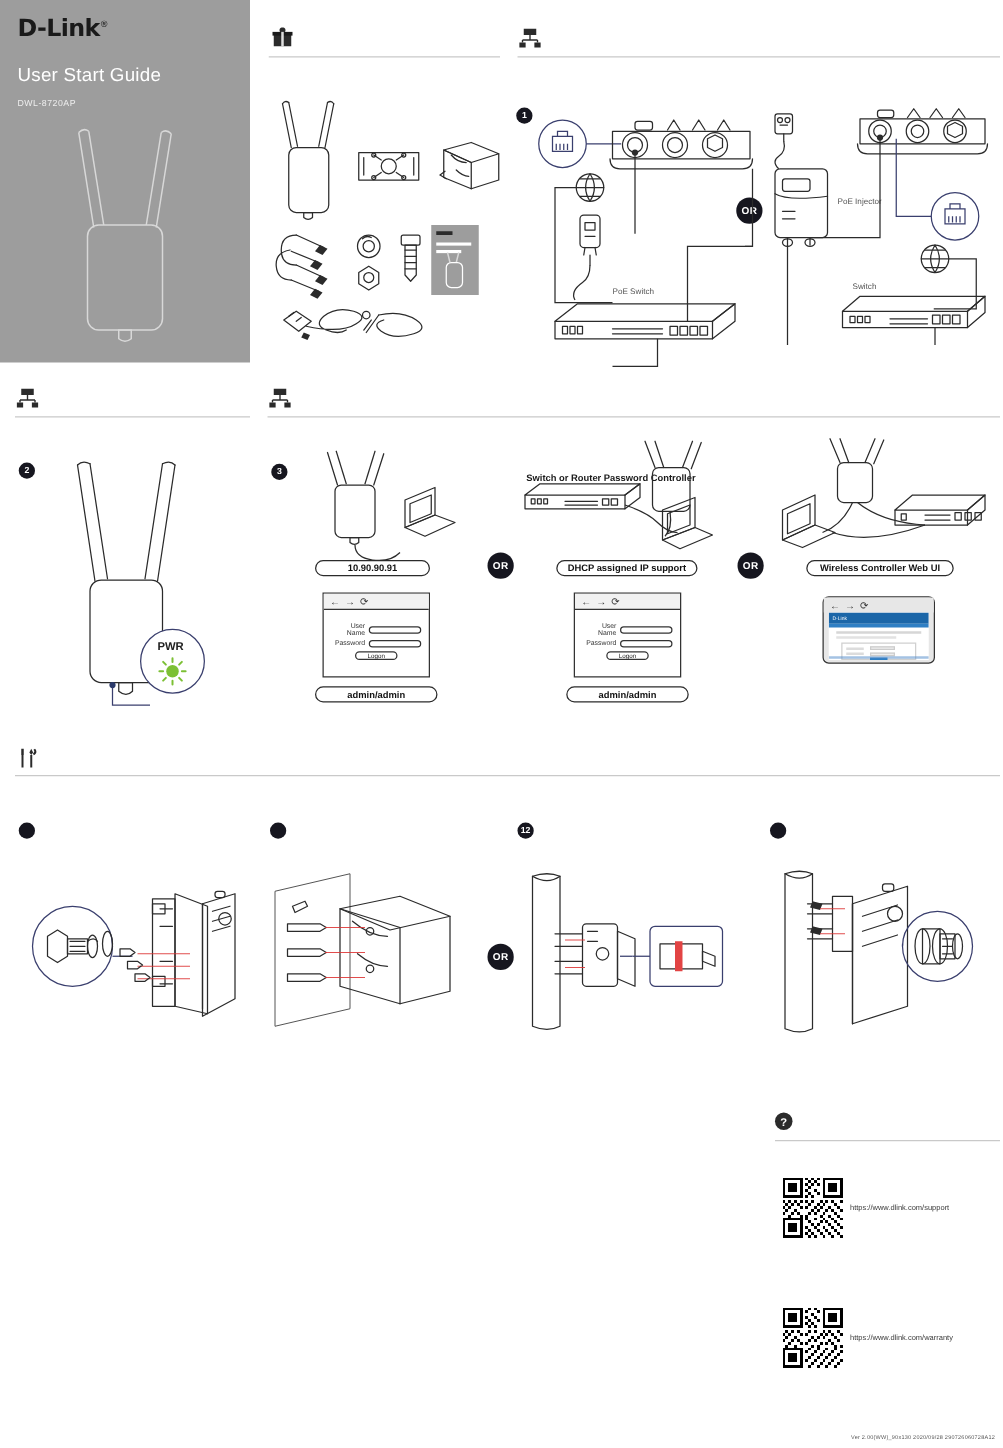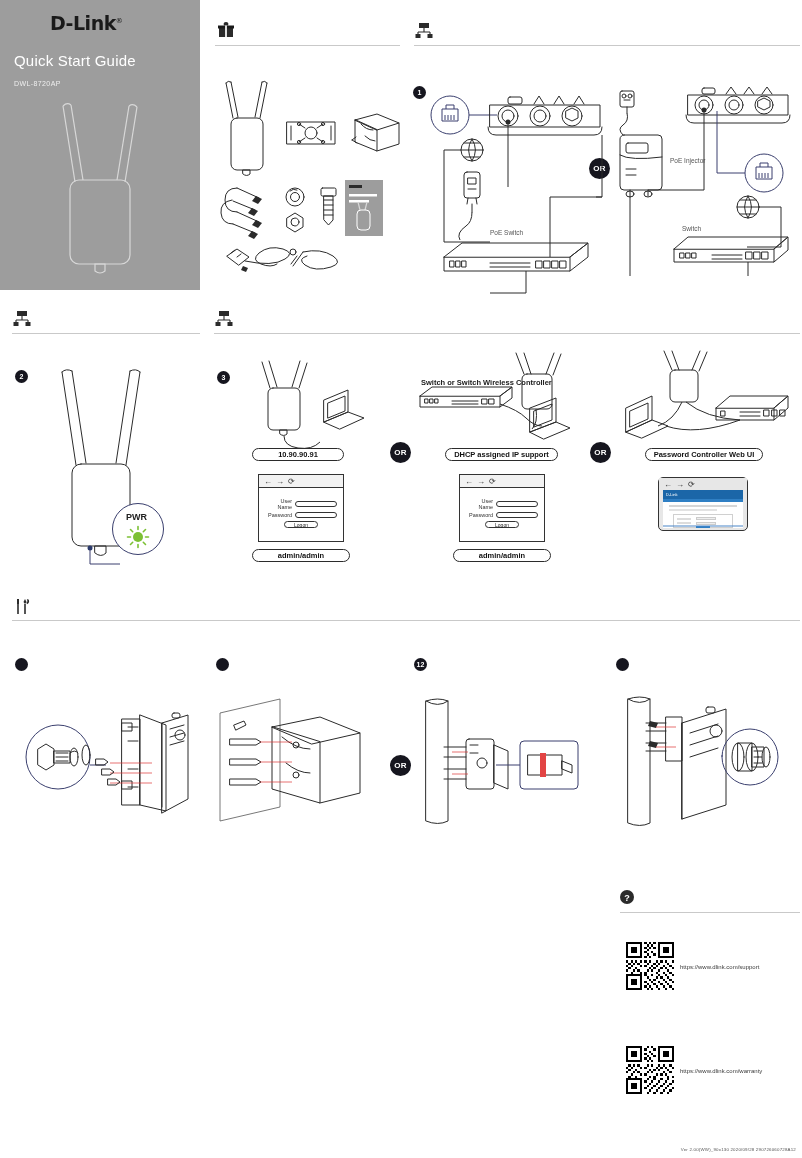--- a/index.html
+++ b/index.html
@@ -17,21 +17,20 @@
   
   .cover {
     position:absolute; left:0; top:0; width:200px; height:290px;
     background:#9d9d9d;
   }
   .logo {
     position:absolute; left:14px; top:12px;
     font-family:"DejaVu Sans", sans-serif;
     font-weight:bold; font-size:19px; letter-spacing:-0.5px;
     color:#1a1a1a;
-    margin-left:36px;
   }
   .logo sup { font-size:7px; vertical-align:super; font-weight:normal; }
   .cover-title {
     position:absolute; left:14px; top:52px;
     font-size:15px; color:#ffffff; font-weight:400; letter-spacing:0.2px;
   }
   .cover-model {
     position:absolute; left:14px; top:80px;
     font-size:7px; color:#eeeeee; letter-spacing:0.4px;
   }
@@ -109,21 +108,21 @@
 </style>
 </head>
 <body>
 
 <div class="page">
 
   <div class="cover">
     <div class="logo">
       <span>D-Link</span><sup>®</sup>
     </div>
-    <div class="cover-title">Quick Start Guide</div>
+    <div class="cover-title">User Start Guide</div>
     <div class="cover-model">DWL-8720AP</div>
     <div class="cover-ap">
       <svg width="110" height="180" viewBox="0 0 110 180">
         <path class="cover-st" d="M30 90 L18 14"></path>
           <path class="cover-st" d="M38 88 L26 13"></path>
         <path class="cover-st" d="M18 14 q4 -4 8 -1"></path>
         <path class="cover-st" d="M72 88 L84 14"></path>
           <path class="cover-st" d="M80 90 L92 15"></path>
         <path class="cover-st" d="M84 14 q4 -3 8 1"></path>
         <rect class="cover-st" x="25" y="88" width="60" height="84" rx="9"></rect>
@@ -440,21 +439,21 @@
       <div class="field-row">
           <span class="field-lbl">Password</span>
           <span class="field-box"></span>
         </div>
       <div class="logon">Logon</div>
     </div>
   </div>
   <div class="callout" style="left:252px;top:549px;width:98px;height:13px">admin/admin</div>
   <div class="or" style="left:390px;top:442px">OR</div>
 
-  <div class="lbl big" style="left:421px;top:378px">Switch or Switch Wireless Controller</div>
+  <div class="lbl big" style="left:421px;top:378px">Switch or Router Password Controller</div>
   <div style="position:absolute;left:412px;top:352px;width:160px;height:92px">
     <svg width="160" height="92" viewBox="0 0 160 92">
       <path class="st" d="M112 22 L104 1"></path>
         <path class="st" d="M119 22 L112 1"></path>
       <path class="st" d="M134 22 L142 1"></path>
         <path class="st" d="M141 23 L149 2"></path>
       <rect class="st" x="110" y="22" width="30" height="35" rx="5"></rect>
       <g>
         <path class="st" d="M8 44 l12 -9 h80 l-12 9z"></path>
         <path class="st" d="M8 44 v11 h80 v-11"></path>
@@ -512,21 +511,21 @@
       <g>
         <path class="st" d="M6 58 l26 -12 v24 l-26 12z"></path>
         <path class="st" d="M6 82 l26 -12 l16 6 l-26 12z"></path>
         <path class="st" d="M10 61 l18 -8 v16 l-18 8z"></path>
       </g>
       <path class="wire" d="M62 52 q-8 18 -24 24"></path>
       <path class="wire" d="M66 52 q20 16 54 18"></path>
       <path class="wire" d="M46 76 q30 10 74 -6"></path>
     </svg>
   </div>
-  <div class="callout" style="left:645px;top:448px;width:118px;height:13px">Password Controller Web UI</div>
+  <div class="callout" style="left:645px;top:448px;width:118px;height:13px">Wireless Controller Web UI</div>
   <div class="browser" style="left:658px;top:477px;width:90px;height:54px;border-radius:5px;background:#e7e7e7">
     <div class="bar" style="background:#e7e7e7;border-bottom:none;height:12px">
       <span>←</span>
       <span>→</span>
       <span>⟳</span>
     </div>
     <div style="margin:0 4px;height:38px;background:#fff;position:relative;overflow:hidden">
       <div style="height:9px;background:#1b66a8;color:#fff;font-size:4px;display:flex;align-items:center;padding-left:3px">D-Link</div>
       <div style="height:3px;background:#2f7fc4"></div>
       <div style="margin:3px 6px 0 6px;height:2px;background:#d6d6d6"></div>

